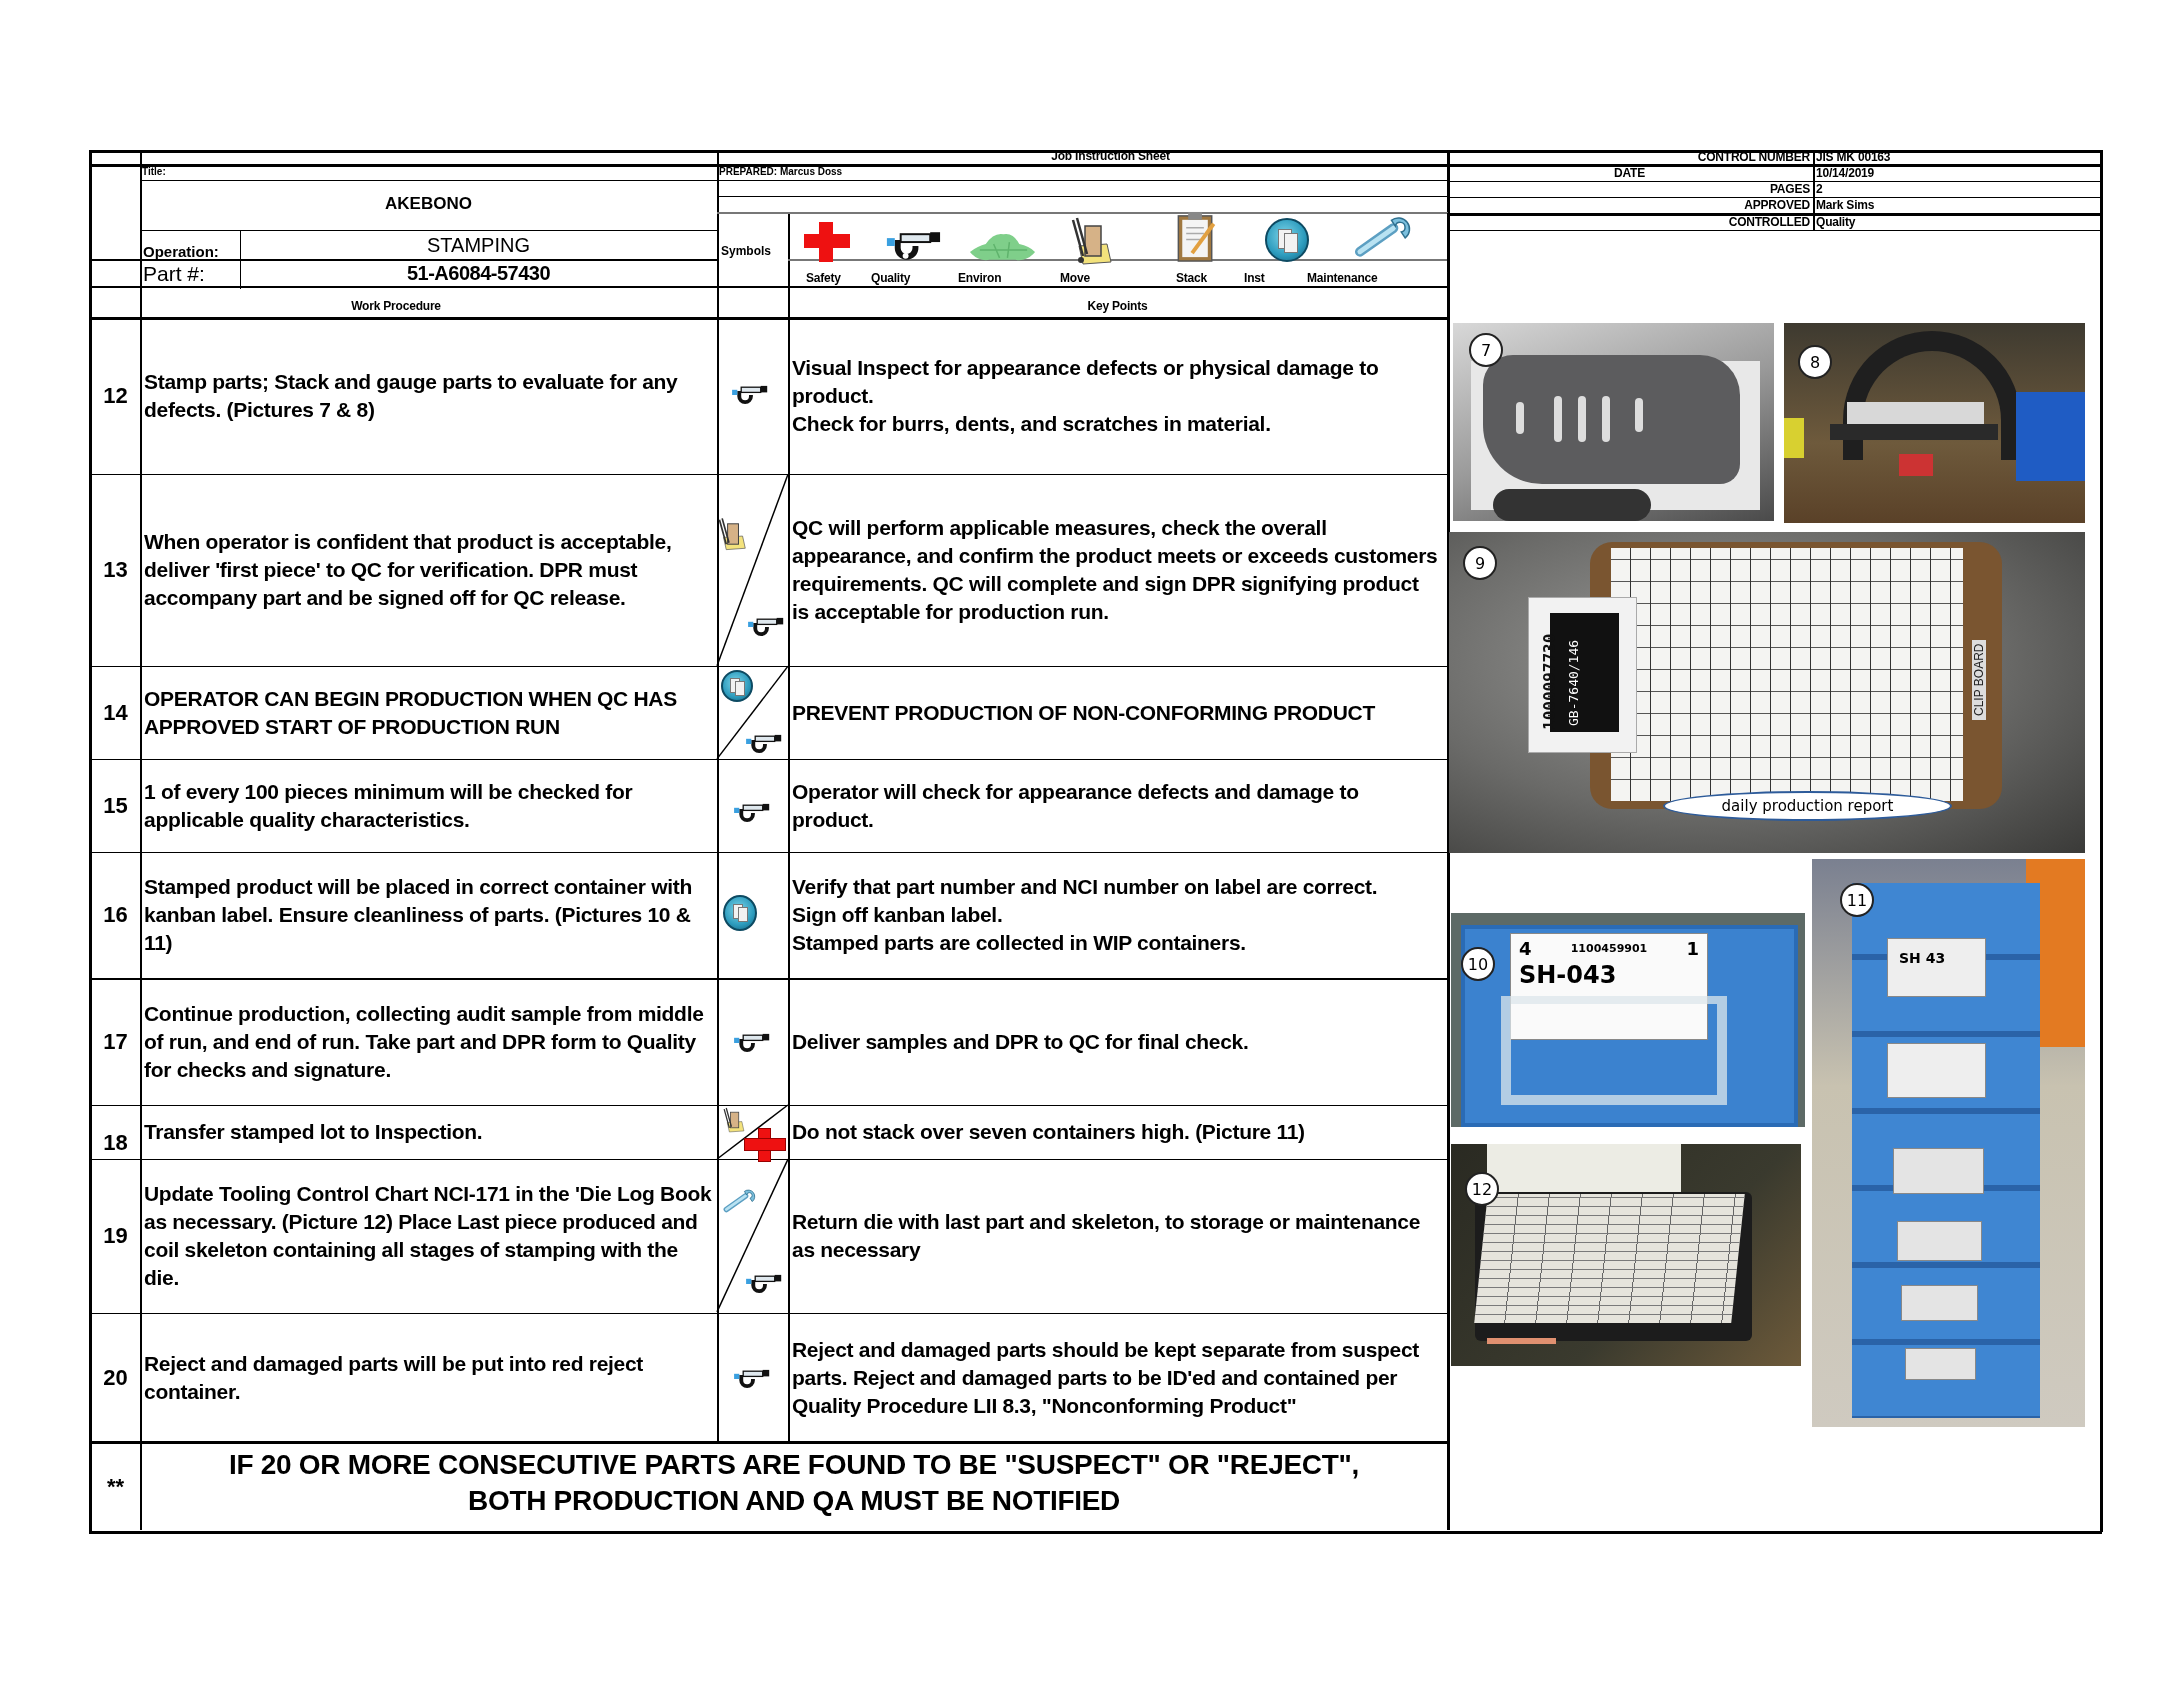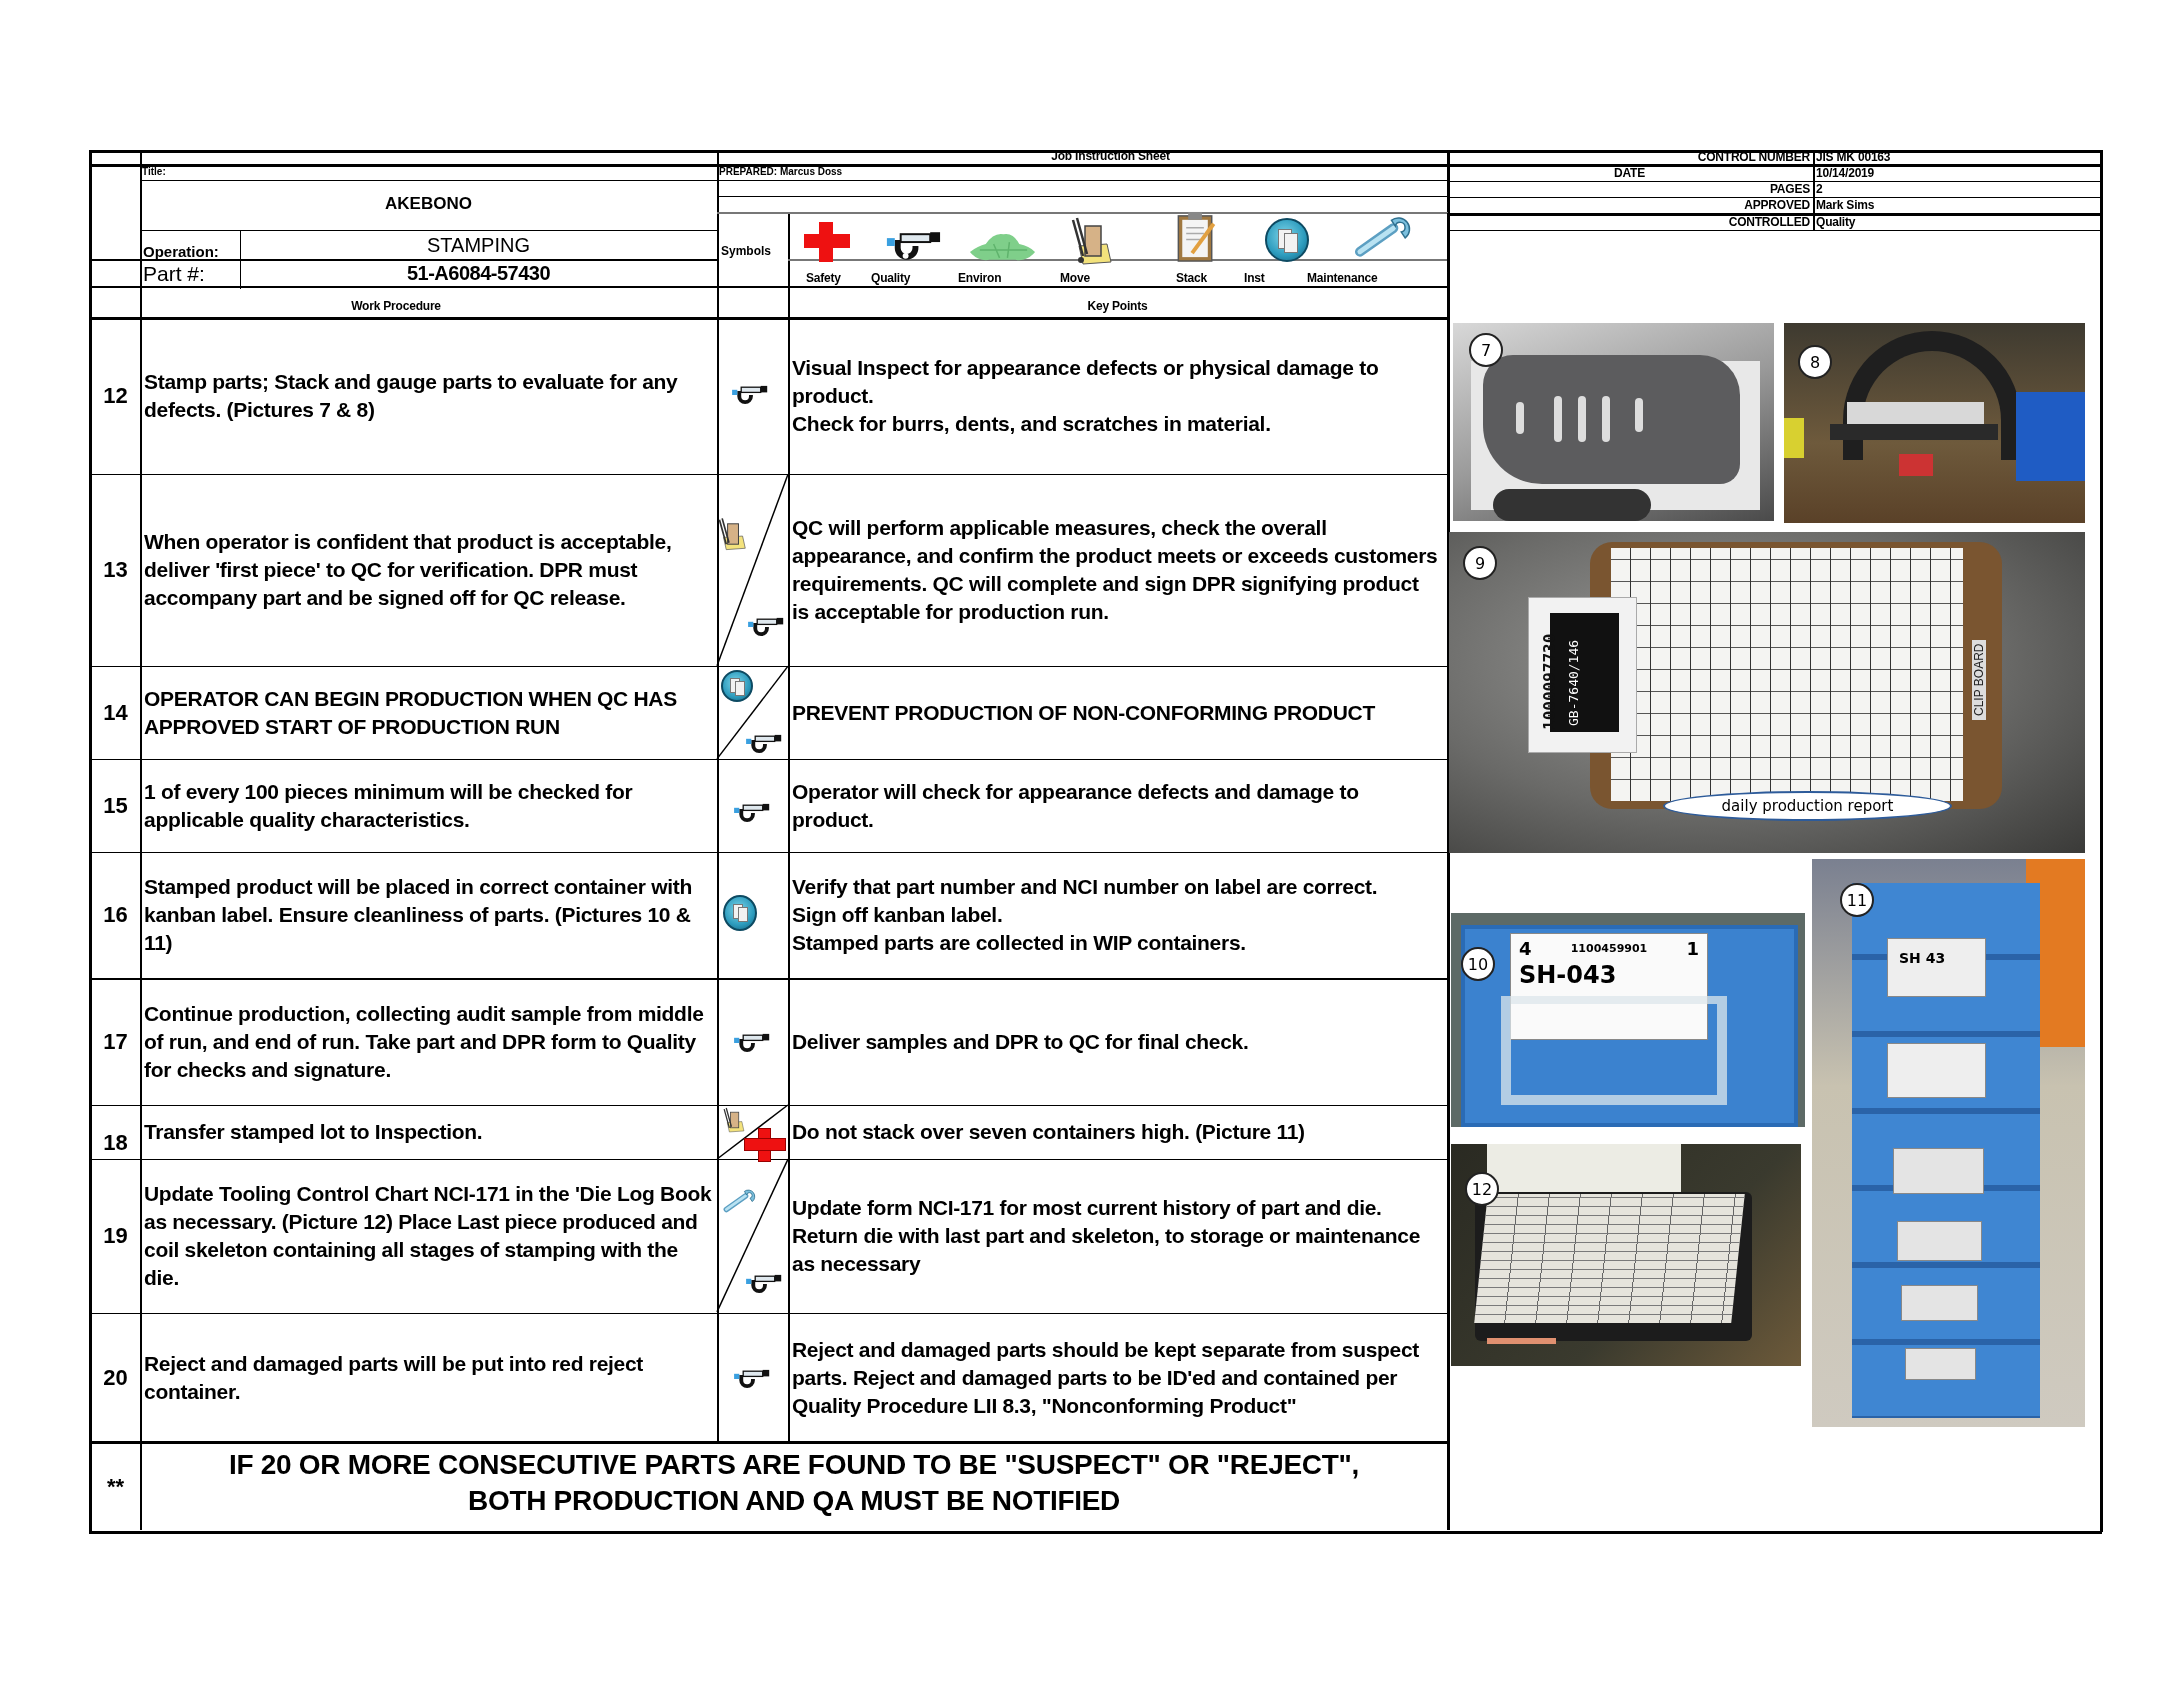--- a/index.html
+++ b/index.html
@@ -259,21 +259,20 @@
     <path d="M6 38 L40 14" stroke="#b8e2f2" stroke-width="5" stroke-linecap="round"></path>
     <path d="M38 6 a11 11 0 1 1 14 18 l-4 -6 a5 5 0 1 0 -6 -6z" fill="#7cc0de" stroke="#2e6f8e" stroke-width="1.5"></path>
 </svg>
 <svg class="ico" style="left:741px; top:1271px;" width="44" height="26" viewBox="0 0 64 40">
   <path d="M4 14 h10 v8 a12 12 0 0 0 24 0 v-2 h-6 v2 a6 6 0 0 1 -12 0 v-8z" fill="#111"></path>
     <rect x="6" y="12" width="8" height="8" fill="#3aa0e0"></rect>
     <rect x="20" y="8" width="30" height="8" fill="#dfe8ee" stroke="#111" stroke-width="2"></rect>
     <rect x="50" y="6" width="10" height="10" fill="#111"></rect>
 </svg>
 <div class="row-text" style="left:792px; width:649px; top:1159px; height:153px; flex-direction:column; align-items:flex-start; justify-content:center;">
-  <div>Update form NCI-171 for most current history of part and die.</div>
   <div>Return die with last part and skeleton, to storage or maintenance as necessary</div>
 </div>
 
 <div class="step-num" style="left:91px; width:49px; top:1313px; height:129px;">20</div>
 <div class="row-text" style="left:144px; width:569px; top:1313px; height:129px;">Reject and damaged parts will be put into red reject container.</div>
 <svg class="ico" style="left:729px; top:1366px;" width="44" height="26" viewBox="0 0 64 40">
   <path d="M4 14 h10 v8 a12 12 0 0 0 24 0 v-2 h-6 v2 a6 6 0 0 1 -12 0 v-8z" fill="#111"></path>
     <rect x="6" y="12" width="8" height="8" fill="#3aa0e0"></rect>
     <rect x="20" y="8" width="30" height="8" fill="#dfe8ee" stroke="#111" stroke-width="2"></rect>
     <rect x="50" y="6" width="10" height="10" fill="#111"></rect>

